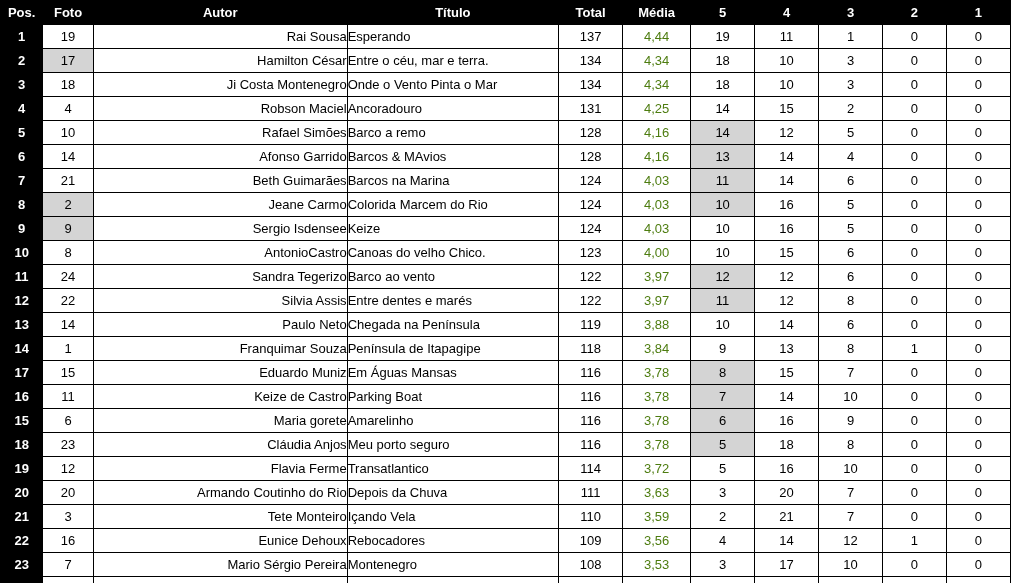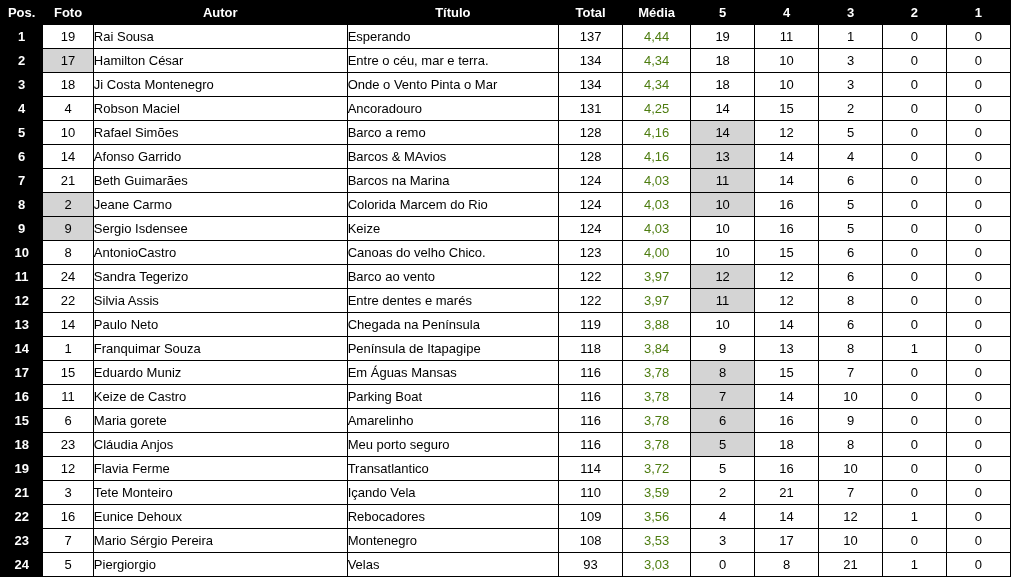--- a/index.html
+++ b/index.html
@@ -59,21 +59,21 @@
     text-align: center;
   }
   td.foto {
     text-align: center;
     color: #000000;
   }
   td.foto.shaded {
     background: #d4d4d4;
   }
   td.autor {
-    text-align: left;
+    text-align: right;
     padding-left: 7px;
     color: #000000;
   }
   td.titulo {
     text-align: left;
     padding-left: 6px;
     color: #000000;
     margin-top: 37px;
   }
   td.total {
@@ -367,20 +367,33 @@
           <td class="titulo">Transatlantico</td>
           <td class="total">114</td>
           <td class="media">3,72</td>
           <td class="num">5</td>
           <td class="num">16</td>
           <td class="num">10</td>
           <td class="num">0</td>
           <td class="num">0</td>
         </tr>
         <tr>
+          <td class="pos">20</td>
+          <td class="foto">20</td>
+          <td class="autor">Armando Coutinho do Rio</td>
+          <td class="titulo">Depois da Chuva</td>
+          <td class="total">111</td>
+          <td class="media">3,63</td>
+          <td class="num">3</td>
+          <td class="num">20</td>
+          <td class="num">7</td>
+          <td class="num">0</td>
+          <td class="num">0</td>
+        </tr>
+        <tr>
           <td class="pos">21</td>
           <td class="foto">3</td>
           <td class="autor">Tete Monteiro</td>
           <td class="titulo">Içando Vela</td>
           <td class="total">110</td>
           <td class="media">3,59</td>
           <td class="num">2</td>
           <td class="num">21</td>
           <td class="num">7</td>
           <td class="num">0</td>

